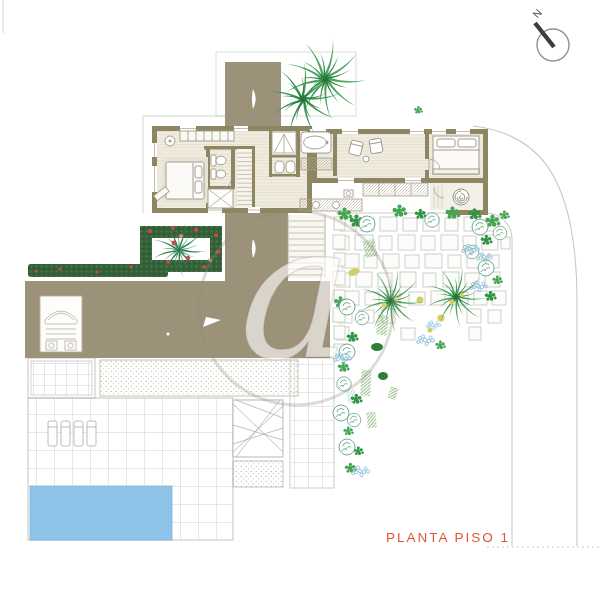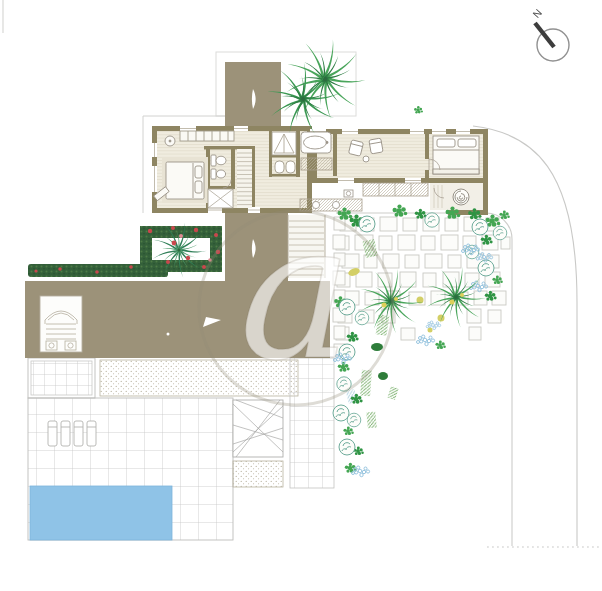--- a/index.html
+++ b/index.html
@@ -467,13 +467,14 @@
     <text class="wm-letter" x="296" y="357" text-anchor="middle" font-size="190" fill="rgba(255,255,255,0.62)" stroke="rgba(120,113,96,0.18)" stroke-width="1.5">a</text>
   </g>
 
   <g>
     <circle cx="553" cy="45" r="16" fill="none" stroke="#919191" stroke-width="1.4"></circle>
     <path d="M554 47 L535 23" stroke="#3d3d3d" stroke-width="4.4"></path>
     <text transform="translate(540,16) rotate(-48)" text-anchor="middle" font-size="10.5" fill="#4a4a4a" font-family="Liberation Sans, sans-serif">N</text>
   </g>
 </svg>
 
+<div class="plan-label">PLANTA PISO 1</div>
 </div>
 
 </body></html>

